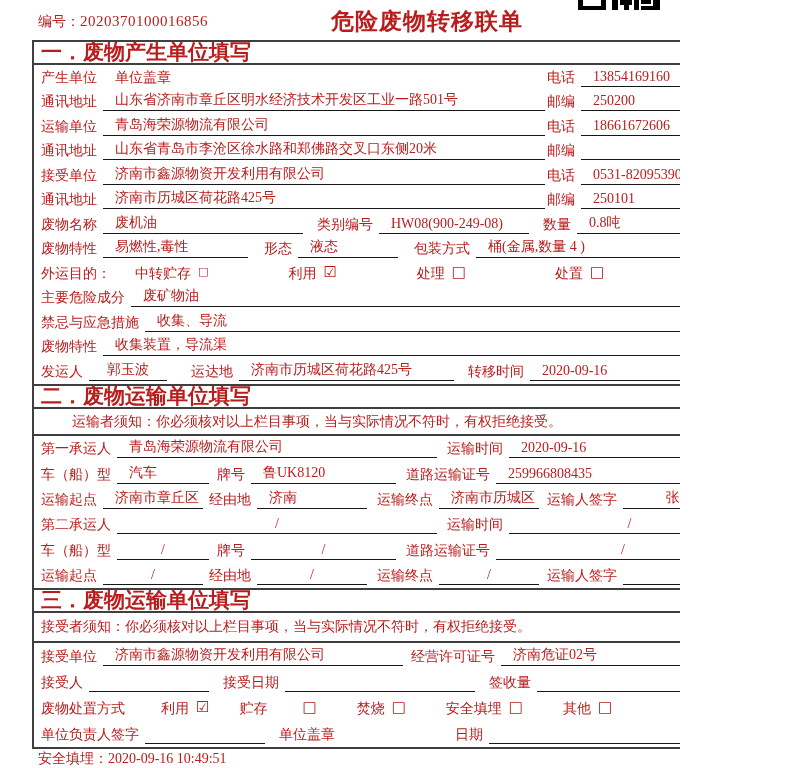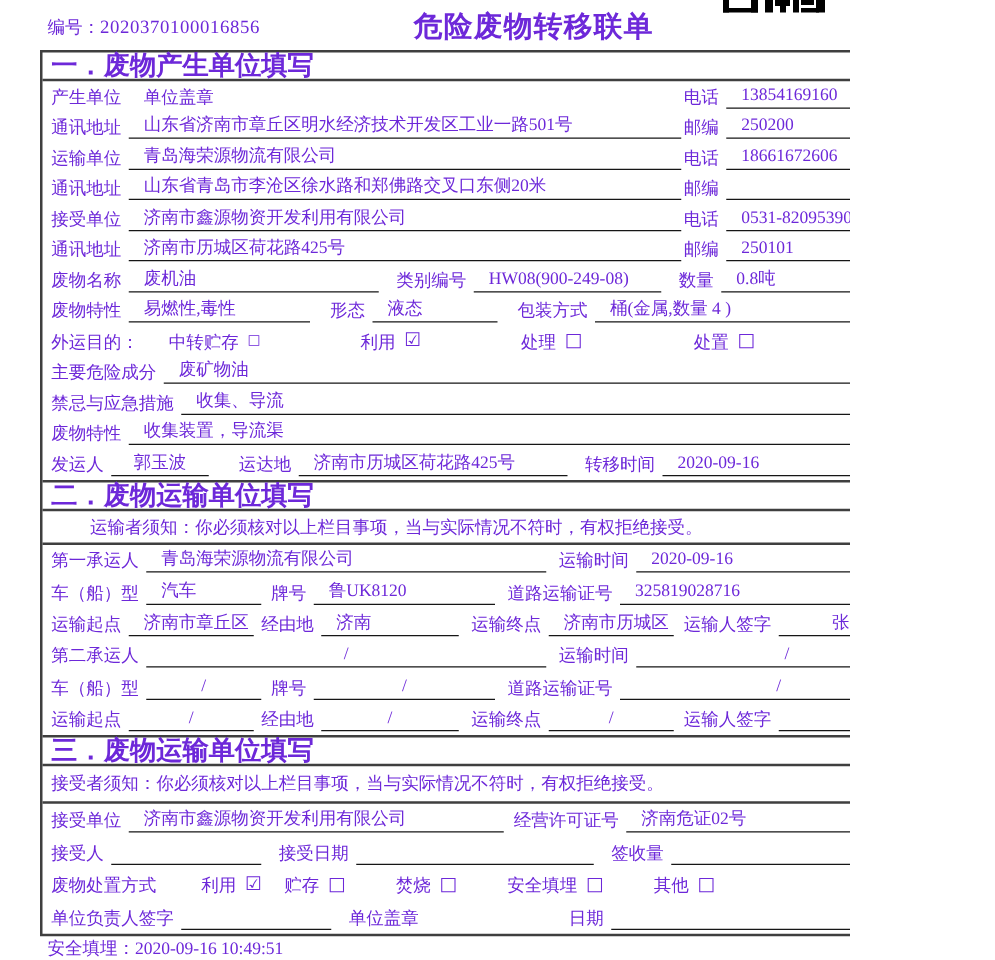--- a/index.html
+++ b/index.html
@@ -1,19 +1,19 @@
 <!DOCTYPE html>
 <html><head>
 <meta charset="utf-8">
 <style>
   html,body{margin:0;padding:0;background:#fff;}
   .page{
     position:relative;width:680px;height:768px;background:#ffffff;
     font-family:"Liberation Serif","DejaVu Serif",serif;
-    color:#6d28d9;overflow:hidden;
+    color:#b91c1c;overflow:hidden;
   }
   
   .serial{position:absolute;left:38px;top:13px;font-size:14px;white-space:nowrap;}
   .serial .num{font-size:15px;letter-spacing:.5px;}
   .doc-title{position:absolute;left:331px;top:6px;font-size:23px;font-weight:bold;letter-spacing:1px;white-space:nowrap;}
   .qr{position:absolute;left:578px;top:0;}
   .page-edge{position:absolute;left:790px;top:0;width:2px;height:768px;background:#c9c9c9;}
   
   .form-table{
     position:absolute;left:32px;top:40px;width:723px;height:705px;
@@ -46,21 +46,21 @@
   .plain{white-space:nowrap;flex:0 0 auto;}
   .w78{width:78px;} .w92{width:92px;} .w100{width:100px;} .w110{width:110px;}
   .w120{width:120px;} .w145{width:145px;} .w150{width:150px;} .w190{width:190px;}
   .w200{width:200px;} .w215{width:215px;} .w296{width:296px;} .w300{width:300px;} .w320{width:320px;}
   .ml6{margin-left:6px;} .ml8{margin-left:8px;} .ml10{margin-left:10px;} .ml12{margin-left:12px;}
   .ml14{margin-left:14px;} .ml16{margin-left:16px;} .ml24{margin-left:24px;} .ml120{margin-left:120px;}
   .mr2{margin-right:2px;} .mr18{margin-right:18px;} .mr20{margin-right:20px;}
   .opt{display:flex;align-items:flex-start;white-space:nowrap;}
   .cbx{font-family:"DejaVu Sans",sans-serif;font-size:15px;line-height:15px;margin-left:7px;}
   .cbx.small{font-size:11px;line-height:13px;}
-  .o-ml18{margin-left:18px;} .o-ml30{margin-left:30px;} .o-ml38{margin-left:18px;}
+  .o-ml18{margin-left:18px;} .o-ml30{margin-left:30px;} .o-ml38{margin-left:30px;gap:28px;}
   .o-ml40{margin-left:40px;} .o-ml80{margin-left:80px;} .o-ml145{margin-left:89px;}
   
   .print-time{position:absolute;left:38px;top:750px;font-size:14px;white-space:nowrap;}
 </style>
 </head>
 <body>
 
 <div class="page">
 
   <div class="serial">
@@ -225,21 +225,21 @@
         <span class="lbl ml10">运输时间</span>
         <span class="val fill mr18">2020-09-16</span>
       </div>
 
       <div class="row">
         <span class="lbl">车（船）型</span>
         <span class="val w92">汽车</span>
         <span class="lbl ml8">牌号</span>
         <span class="val w145">鲁UK8120</span>
         <span class="lbl ml10">道路运输证号</span>
-        <span class="val fill">325819028716</span>
+        <span class="val fill">259966808435</span>
       </div>
 
       <div class="row">
         <span class="lbl">运输起点</span>
         <span class="val w100">济南市章丘区</span>
         <span class="lbl ml6">经由地</span>
         <span class="val w110">济南</span>
         <span class="lbl ml10">运输终点</span>
         <span class="val w100">济南市历城区</span>
         <span class="lbl ml8">运输人签字</span>

